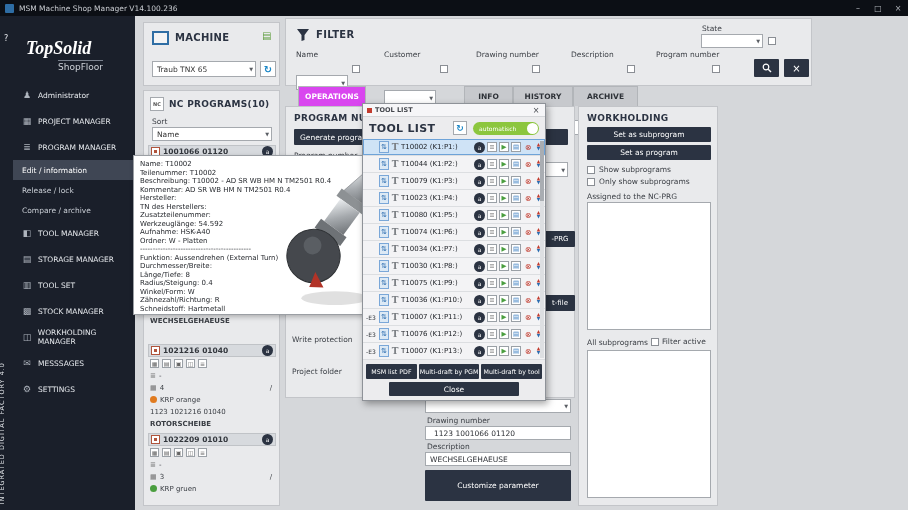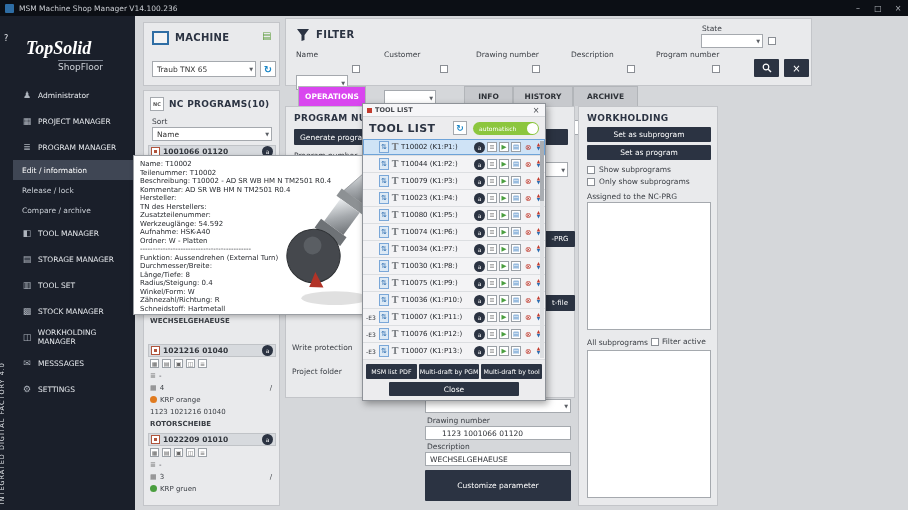--- a/index.html
+++ b/index.html
@@ -298,27 +298,27 @@
     <div class="tab" style="width:65px;">ARCHIVE</div>
   </div>
 
   <div class="abs panel" style="left:285px; top:106px; width:290px; height:292px;">
     <span class="abs sec-title" style="left:8px; top:6px; font-size:9px;">PROGRAM NUMBER</span>
     <div class="abs dark-btn" style="left:8px; top:22px; width:274px; height:16px; justify-content:flex-start; padding-left:6px;">Generate program number</div>
     <span class="abs lbl" style="left:8px; top:44px;">Program number</span>
     <div class="abs dd" style="left:8px; top:55px; width:274px; height:15px;"></div>
     <div class="abs dark-btn" style="left:259px; top:124px; width:30px; height:16px; font-size:7px;">-PRG</div>
     <div class="abs dark-btn" style="left:259px; top:188px; width:30px; height:16px; font-size:7px;">t-file</div>
-    <span class="abs lbl" style="left:6px; top:236px;">Write protection</span>
+    <span class="abs lbl" style="left:6px; top:228px;">Write protection</span>
     <span class="abs lbl" style="left:6px; top:260px;">Project folder</span>
   </div>
 
   <div class="abs dd" style="left:425px; top:399px; width:146px; height:14px;"></div>
   <span class="abs lbl" style="left:427px; top:416px;">Drawing number</span>
-  <div class="abs listbox" style="left:425px; top:426px; width:146px; height:14px; font-size:7.5px; display:flex; align-items:center; padding:0 16px;">
+  <div class="abs listbox" style="left:425px; top:426px; width:146px; height:14px; font-size:7.5px; display:flex; align-items:center; padding:0 8px;">
       <span>1123 1001066 01120</span>
     </div>
   <span class="abs lbl" style="left:427px; top:442px;">Description</span>
   <div class="abs listbox" style="left:425px; top:452px; width:146px; height:14px; font-size:7.5px; display:flex; align-items:center; padding:0 4px;">
       <span>WECHSELGEHAEUSE</span>
     </div>
   <div class="abs dark-btn" style="left:425px; top:470px; width:146px; height:31px;">Customize parameter</div>
 
   <div class="abs panel" style="left:578px; top:106px; width:140px; height:400px;">
     <span class="abs sec-title" style="left:8px; top:6px; font-size:9px;">WORKHOLDING</span>

